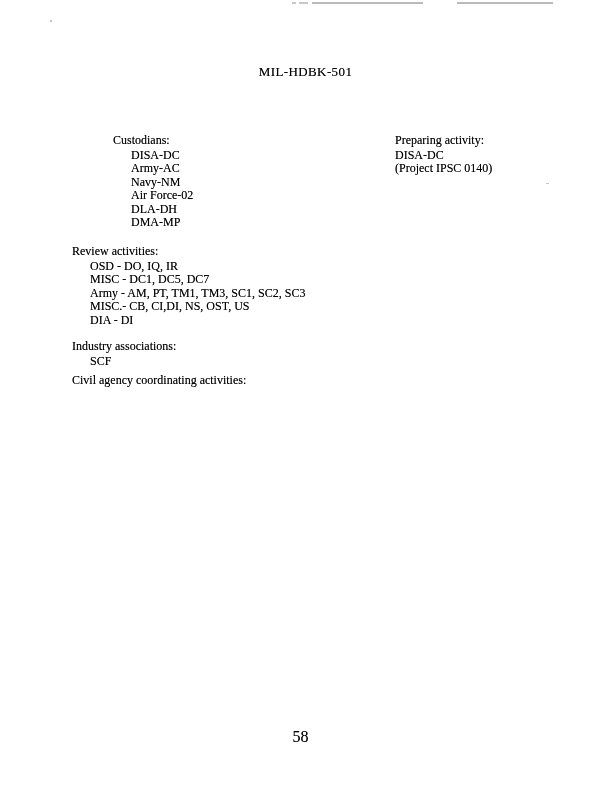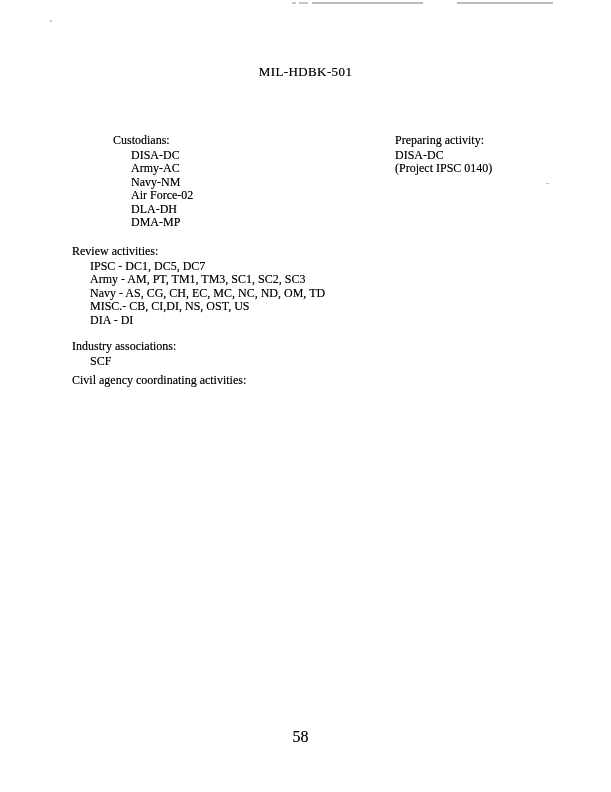--- a/index.html
+++ b/index.html
@@ -106,23 +106,23 @@
     <div class="block-label txt">Preparing activity:</div>
     <div class="block-items">
         <div class="block-item txt">DISA-DC</div>
         <div class="block-item txt">(Project IPSC 0140)</div>
       </div>
   </div>
 
   <div class="block review-block">
     <div class="block-label txt">Review activities:</div>
     <div class="block-items indented">
-        <div class="block-item txt">IPSC - DC1, DC5, DC7</div>
+        <div class="block-item txt">OSD - DO, IQ, IR</div>
+        <div class="block-item txt">MISC - DC1, DC5, DC7</div>
         <div class="block-item txt">Army - AM, PT, TM1, TM3, SC1, SC2, SC3</div>
-        <div class="block-item txt">Navy - AS, CG, CH, EC, MC, NC, ND, OM, TD</div>
         <div class="block-item txt">MISC.- CB, CI,DI, NS, OST, US</div>
         <div class="block-item txt">DIA - DI</div>
       </div>
   </div>
 
   <div class="block civil-block">
     <div class="block-label txt">Civil agency coordinating activities:</div>
   </div>
 
   <div class="block industry-block">

